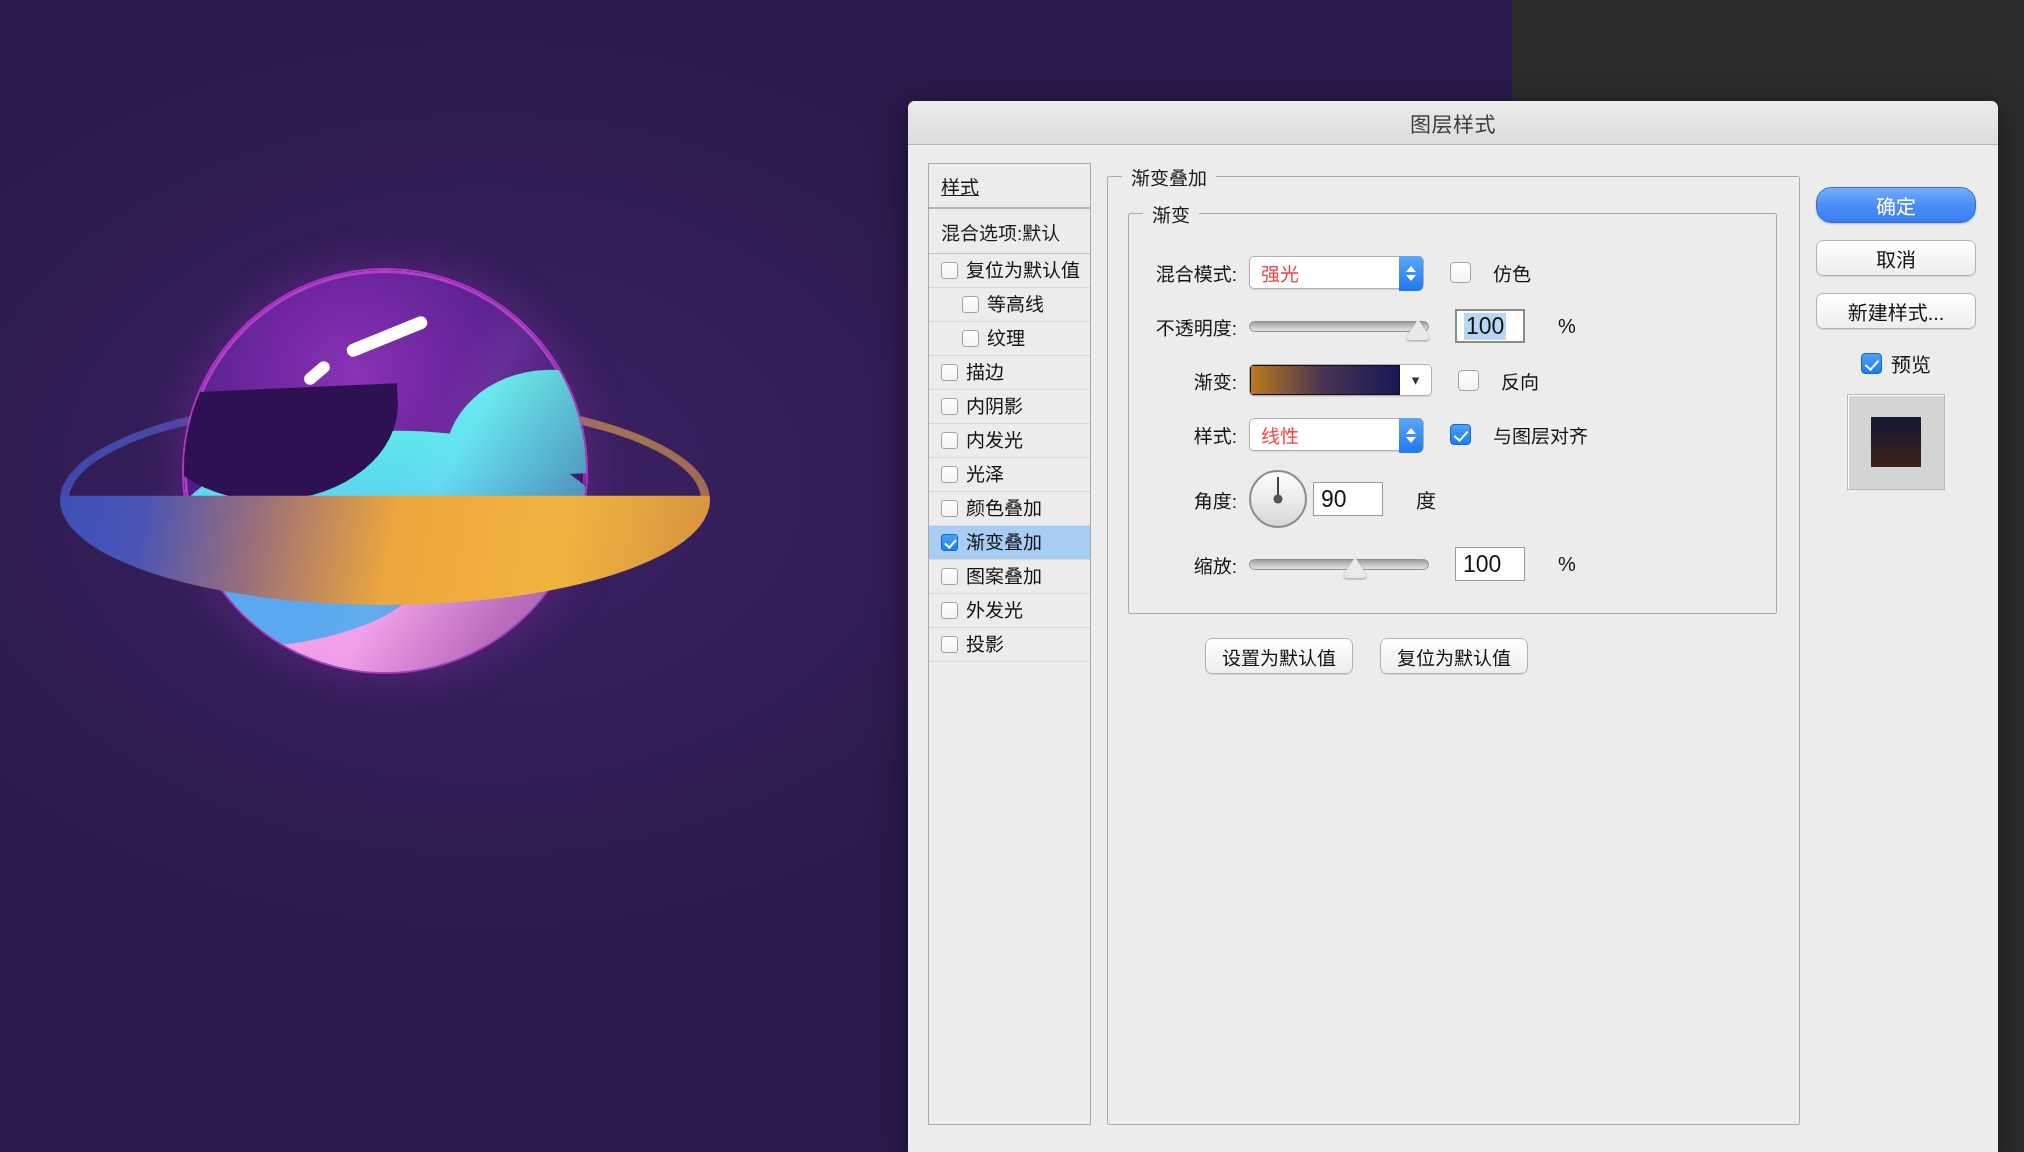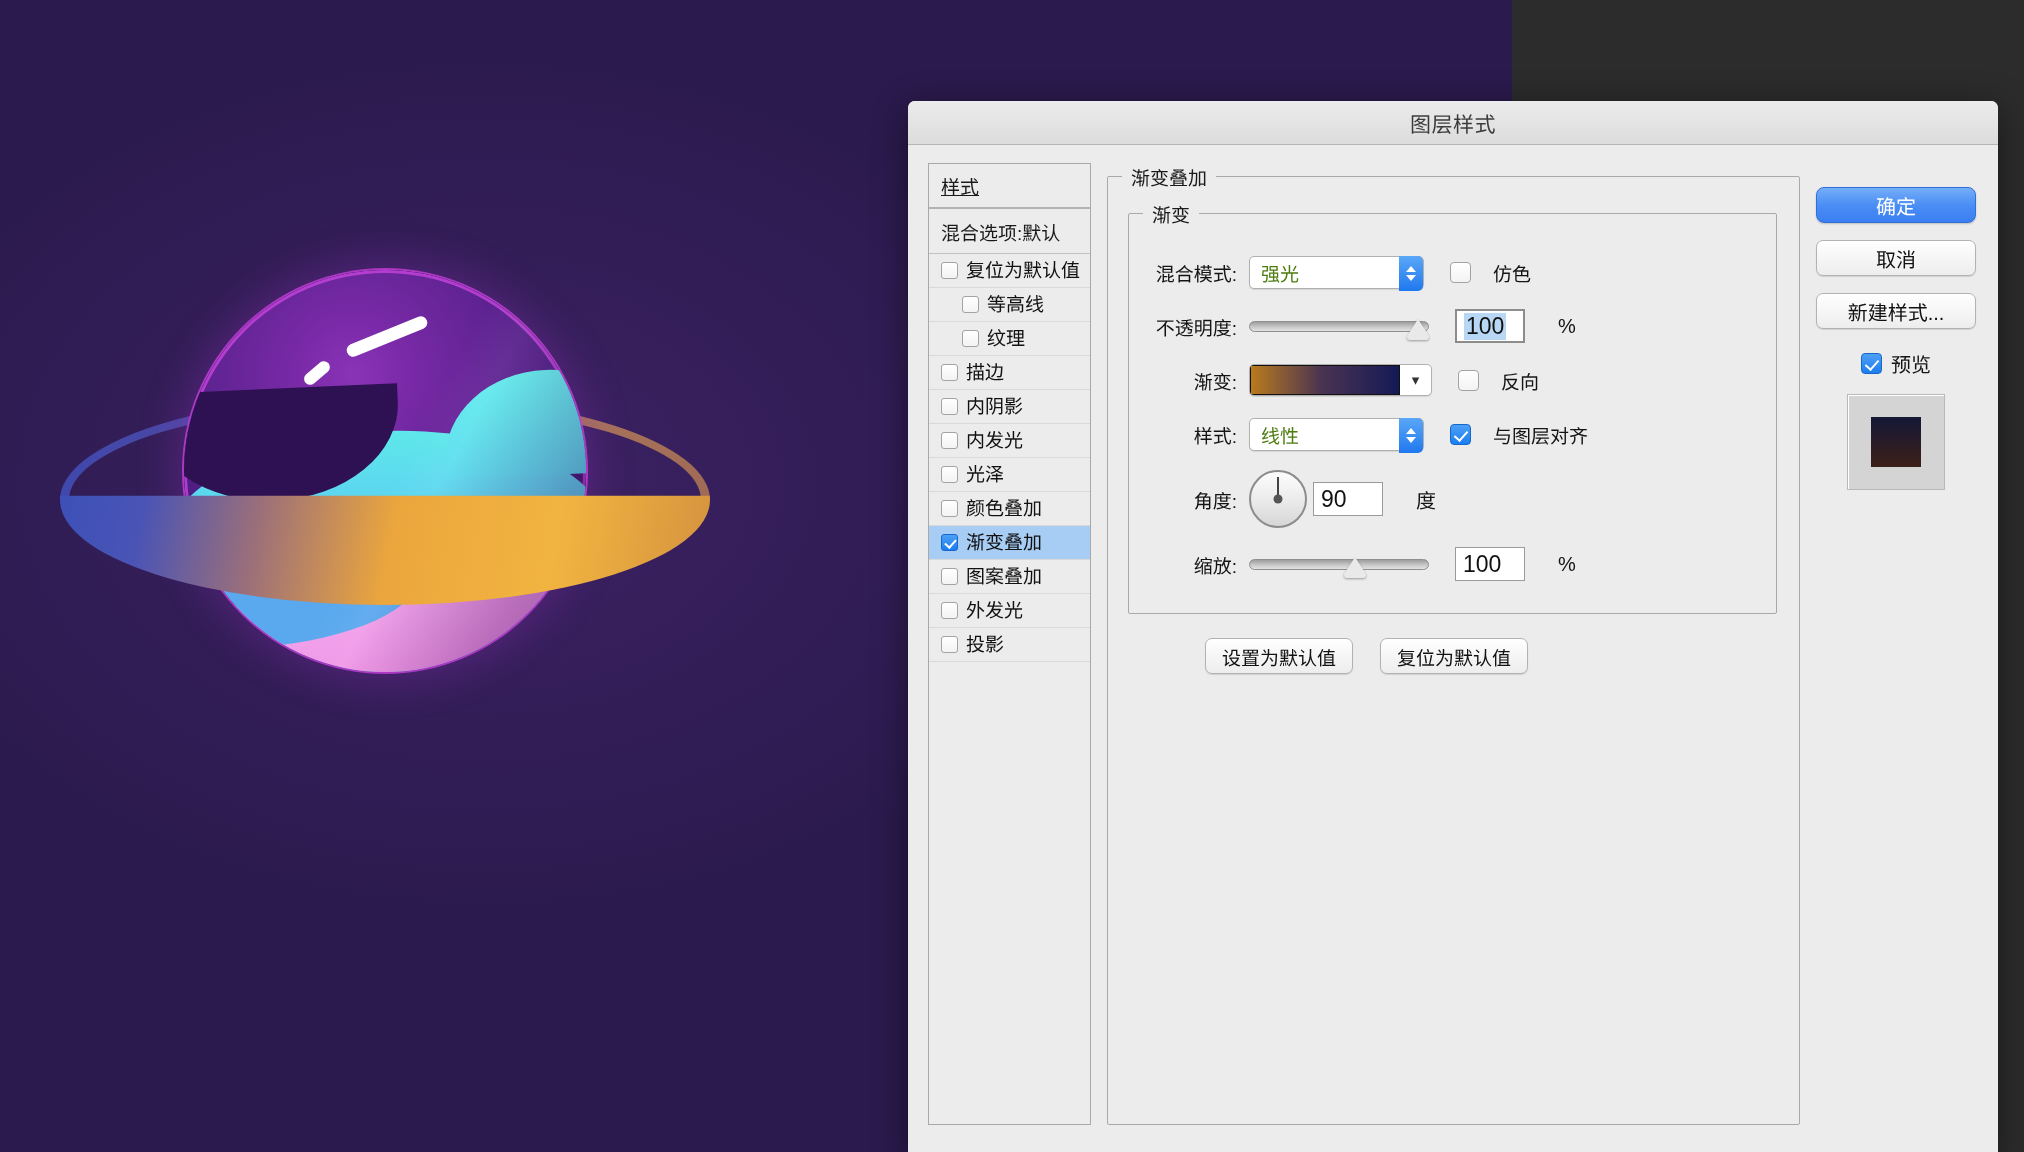--- a/index.html
+++ b/index.html
@@ -210,21 +210,21 @@
   }
 
   .popup {
     position: relative;
     width: 175px; height: 33px;
     background: #fff;
     border: 1px solid #b0b0b0;
     border-radius: 5px;
     display: flex; align-items: center;
     padding-left: 11px;
-    font-size: 19px; color: #4d7c0f;
+    font-size: 19px; color: #ef4444;
     box-shadow: 0 1px 1px rgba(0,0,0,.10);
   }
   .popup .stepper {
     position: absolute; right: 0; top: -1px;
     width: 24px; height: 35px;
     background: linear-gradient(180deg,#5aa7f7,#2078ee);
     border-radius: 0 5px 5px 0;
     display: flex; flex-direction: column;
     align-items: center; justify-content: center; gap: 3px;
   }
@@ -324,21 +324,21 @@
   
   #action-col {
     width: 160px; flex: 0 0 160px;
     padding-top: 24px;
     display: flex; flex-direction: column; align-items: center;
   }
   #btn-ok {
     width: 160px; height: 36px; margin-bottom: 17px;
     background: linear-gradient(180deg,#74aef8 0%,#4b8ef5 50%,#3b7ef2 100%);
     border: 1px solid #2f6fd6;
-    border-radius: 8px;
+    border-radius: 15px;
     color: #fff; font-size: 20px;
     display: flex; align-items: center; justify-content: center;
     box-shadow: 0 1px 2px rgba(0,0,0,.2);
     font-family: inherit;
   }
   #btn-cancel { width: 160px; height: 36px; margin-bottom: 17px; font-size: 20px; }
   #btn-newstyle { width: 160px; height: 36px; margin-bottom: 20px; font-size: 20px; }
   #preview-row { display: flex; align-items: center; gap: 9px; margin-bottom: 16px; }
   #preview-row .plab { font-size: 20px; color: #141414; }
   #preview-box {

